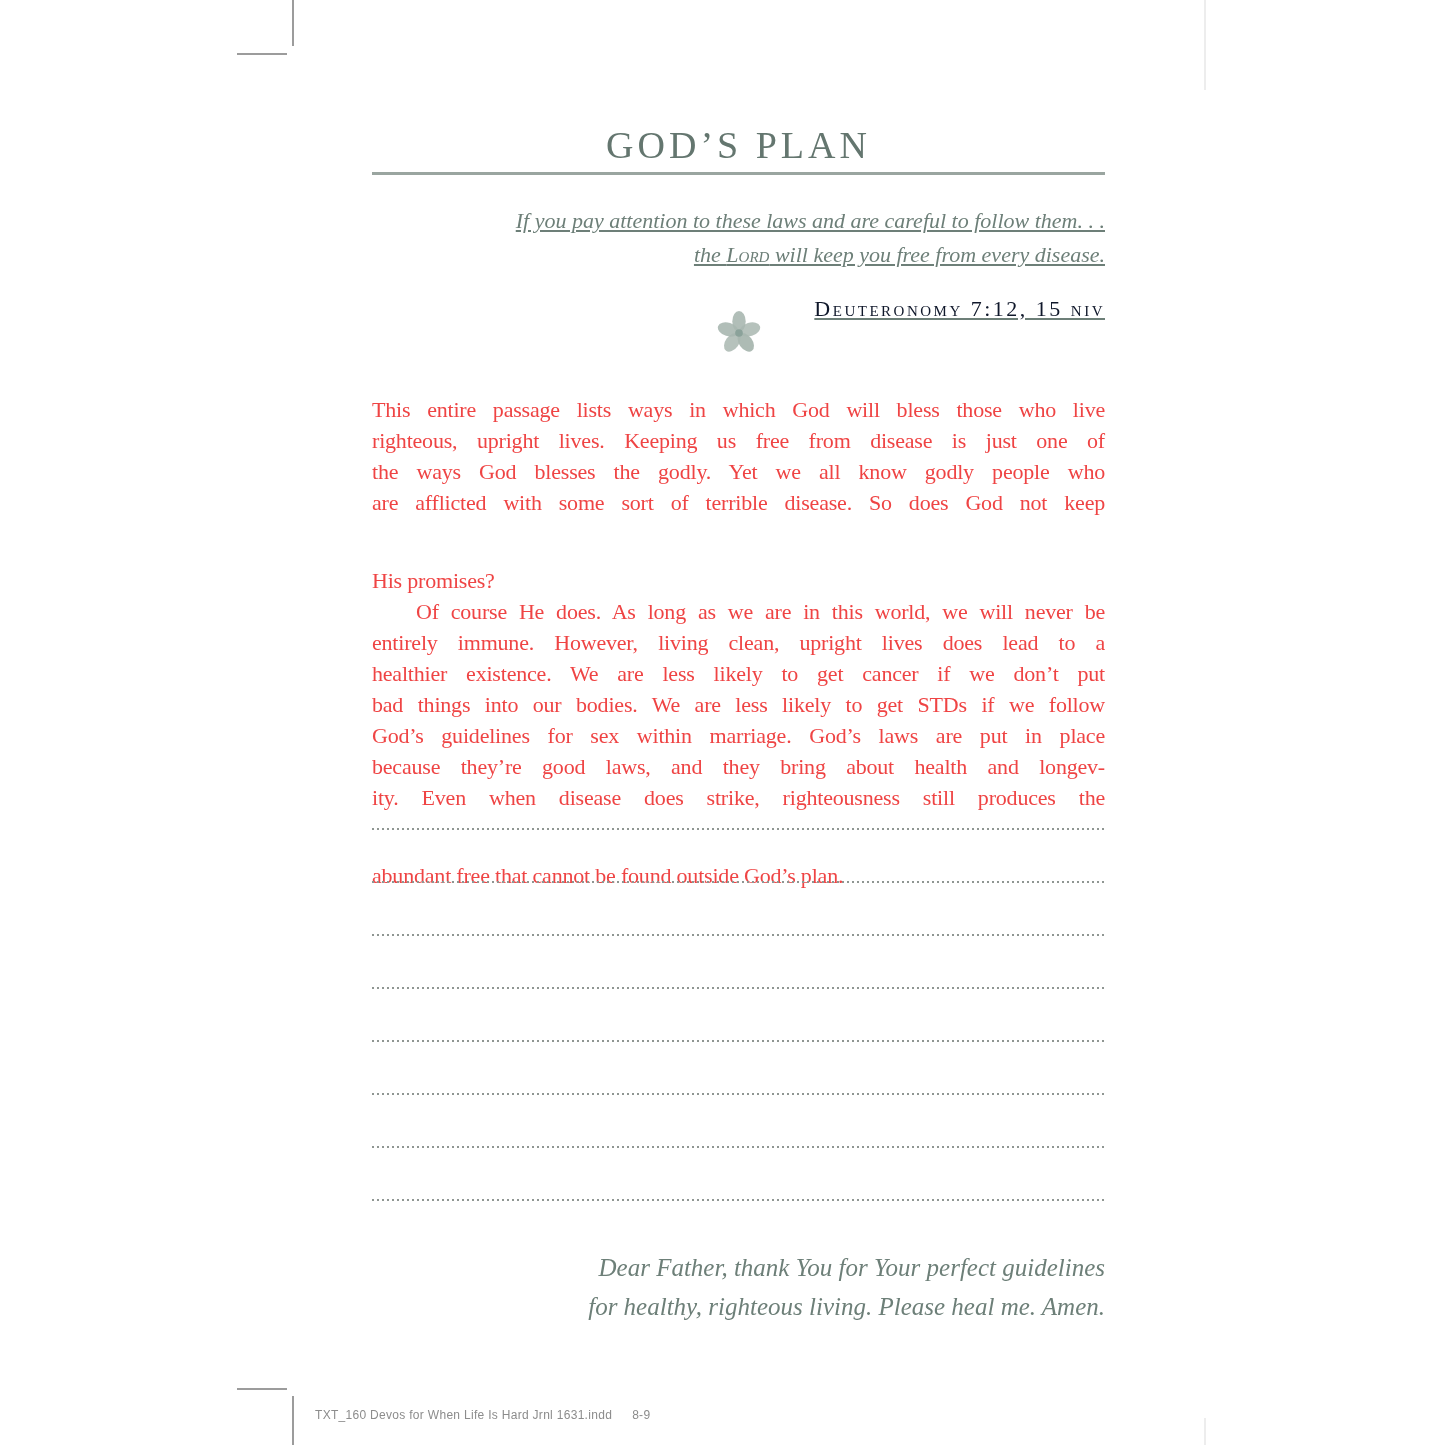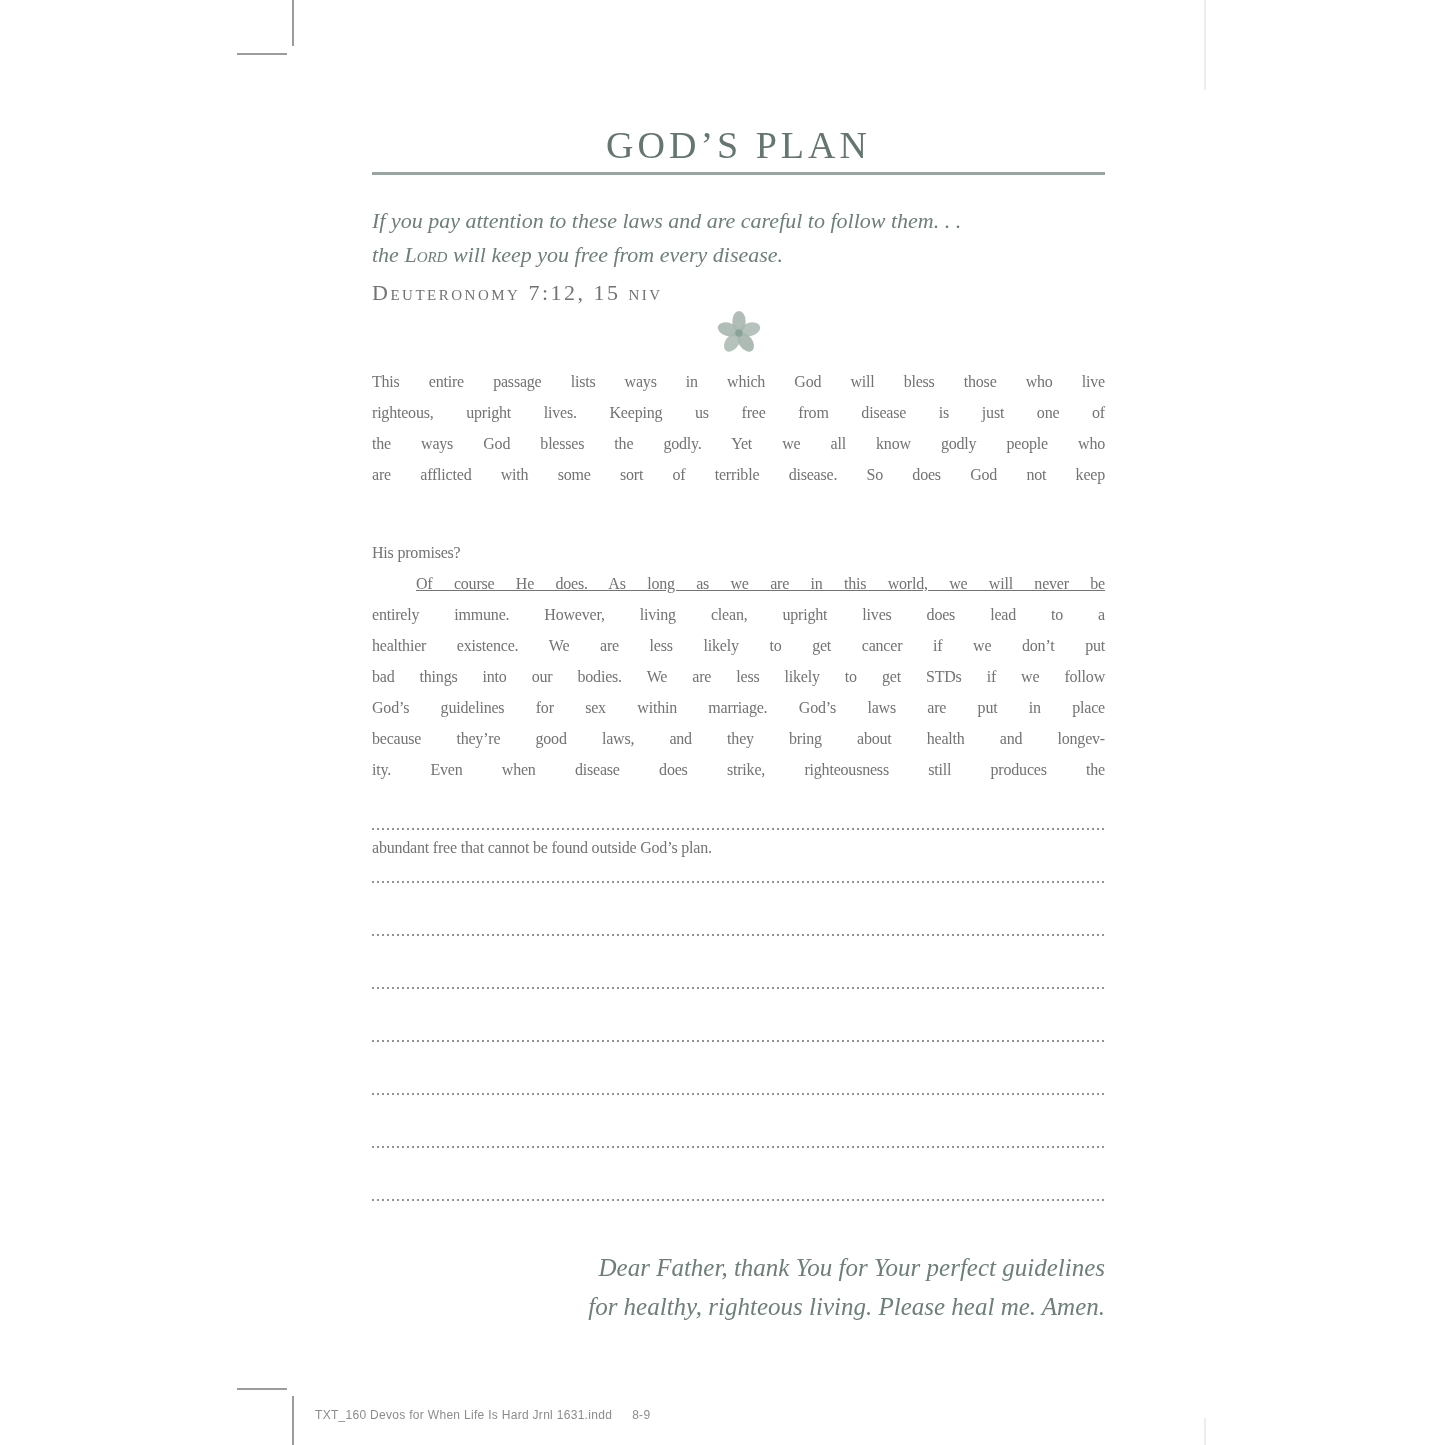--- a/index.html
+++ b/index.html
@@ -22,45 +22,46 @@
   
   .title {
     top: 98px; text-align: center;
     font-size: 38px; letter-spacing: 4px;
     color: #64766f; font-weight: normal;
   }
   .rule { top: 172px; height: 3px; background: #9aa5a0; }
 
   
   .scripture {
-    top: 204px; text-align: left;
+    top: 204px; text-align: right;
     font-style: italic; font-size: 22px; line-height: 34px;
     color: #6d7f78;
+    text-decoration: underline;
   }
   .sc { font-variant: small-caps; font-style: inherit; }
   .citation {
-    margin-top: 4px;
+    margin-top: 20px;
     font-style: normal; font-variant: small-caps;
     font-size: 22px; letter-spacing: 2.5px;
-    color: #737373;
+    color: #0f172a;
   }
 
   
   .ornament { top: 310px; text-align: center; }
 
   
   .bodytext {
-    top: 366px;
-    font-size: 16px; line-height: 31px;
+    top: 394px;
+    font-size: 22px; line-height: 31px;
     letter-spacing: -0.2px;
-    color: #737373;
+    color: #ef4444;
   }
   .bl { text-align: justify; text-align-last: justify; }
   .bl.lastline { text-align-last: left; margin-top: 47px; }
-  .bl.indent { text-indent: 44px; text-decoration: underline; }
+  .bl.indent { text-indent: 44px; }
 
   
   .journal { top: 828px; }
   .jline {
     height: 2px; margin-bottom: 51px;
     background-image: repeating-linear-gradient(to right, #8f9692 0 2px, transparent 2px 5px);
   }
 
   
   .prayer {

